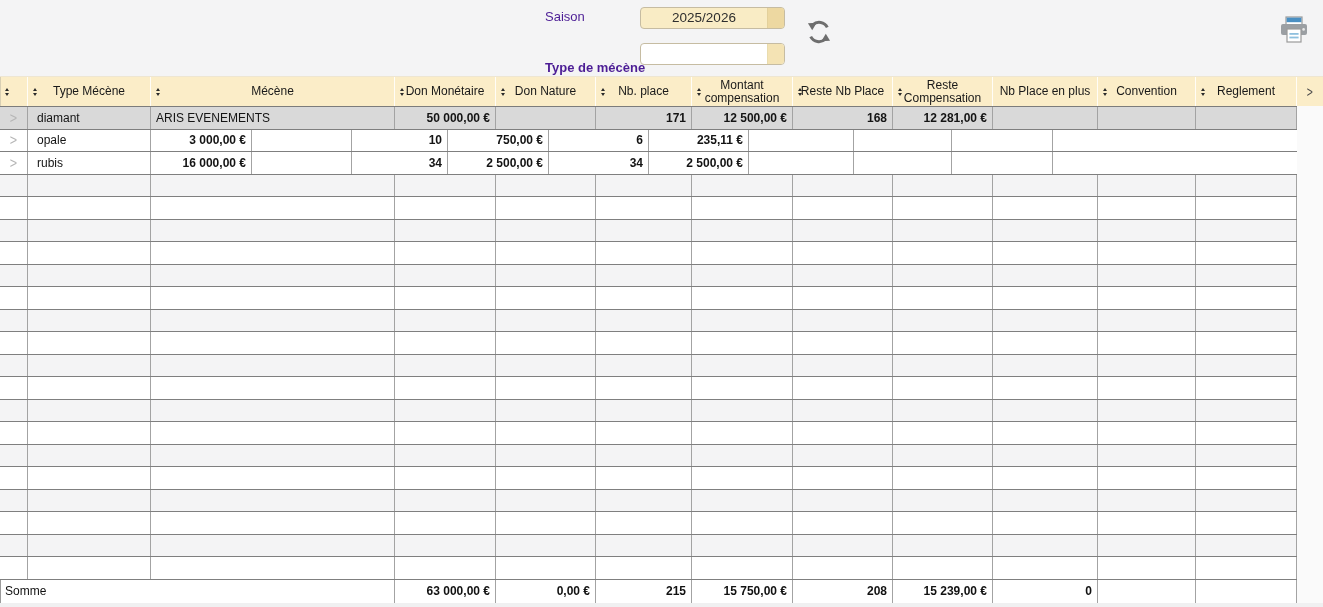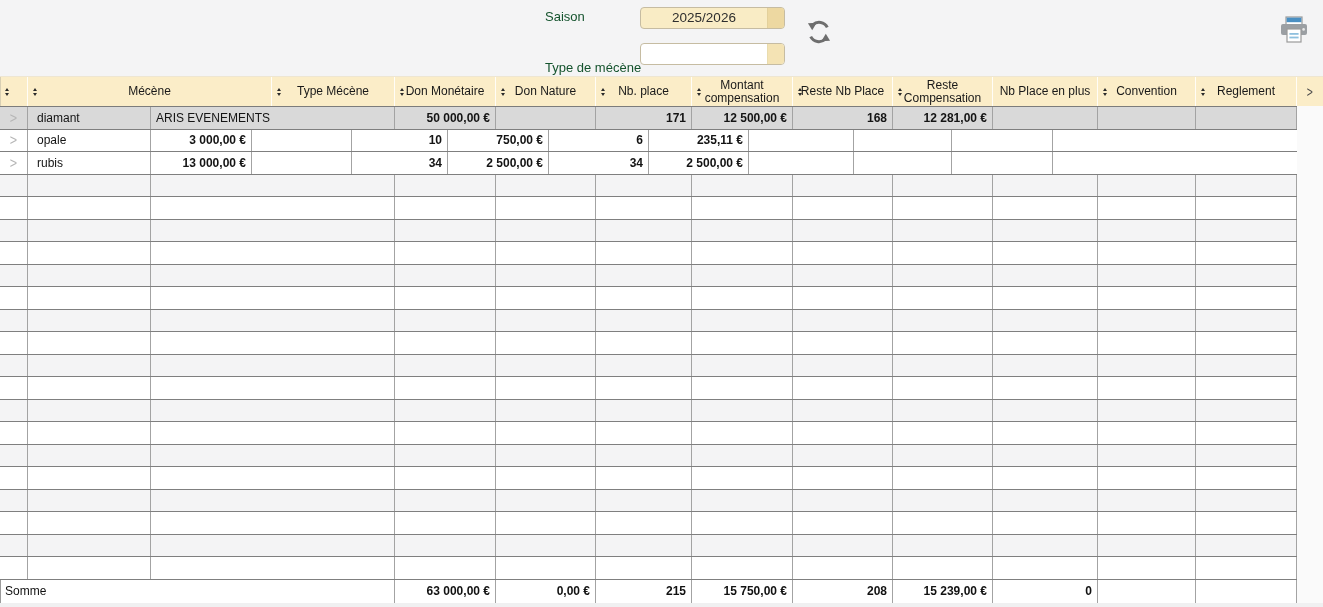--- a/index.html
+++ b/index.html
@@ -1,21 +1,21 @@
 <!DOCTYPE html>
 <html><head>
 <meta charset="utf-8">
 <style>
   html,body{margin:0;padding:0;}
   body{font-family:"Liberation Sans",sans-serif;background:#e9e9e9;}
   #screen{position:relative;width:1323px;height:607px;overflow:hidden;background:#FAFAFA;}
 
   
   #topbar{position:absolute;left:0;top:0;width:1323px;height:76px;background:#F4F4F5;}
-  .tb-label{position:absolute;font-size:13px;color:#14532d;white-space:nowrap;}
+  .tb-label{position:absolute;font-size:13px;color:#4c1d95;white-space:nowrap;}
   .combo{position:absolute;width:143px;height:20px;border:1px solid #c6bca2;border-radius:4px;
          background:#F9ECC5;display:flex;overflow:hidden;box-sizing:content-box;cursor:default;}
   .combo .ctxt{flex:1;text-align:center;font-size:13.5px;line-height:20px;color:#2e2e2e;}
   .combo .cbtn{width:16px;background:#EDD8A1;border-left:1px solid #e3d09b;}
   .combo.white{background:#ffffff;}
   .combo.white .cbtn{background:#F4E3B4;border-left:1px solid #e9dcae;}
   .iconbtn{position:absolute;background:transparent;border:none;padding:0;cursor:pointer;}
 
   
   #grid{position:absolute;left:0;top:76px;width:1323px;}
@@ -55,21 +55,21 @@
 <div id="screen">
 
   <div id="topbar">
     <span class="tb-label" style="left:545px;top:9px;">Saison</span>
 
     <div class="combo" style="left:640px;top:7px;">
       <span class="ctxt">2025/2026</span>
       <span class="cbtn"></span>
     </div>
 
-    <span class="tb-label" style="left:545px;top:60px;">Type de mécène</span>
+    <span class="tb-label" style="left:545px;top:60px;font-weight:bold;">Type de mécène</span>
 
     <div class="combo white" style="left:640px;top:43px;">
       <span class="ctxt"></span>
       <span class="cbtn"></span>
     </div>
 
     <button class="iconbtn" style="left:801px;top:15px;width:36px;height:36px;">
       <span>
         <svg width="34" height="34" viewBox="0 0 32 32">
           <path d="M23.8 11.6 A8.6 8.6 0 0 0 10.2 9.2" fill="none" stroke="#6e6e6e" stroke-width="2.8"></path>
@@ -98,33 +98,33 @@
   <div id="grid">
     <div id="header-band">
       <div id="header-row">
           <div class="hcell" style="width: 28px;">
             <span class="sort-icon">
               <i class="tri-up"></i>
               <i class="tri-down"></i>
             </span>
             <span class="hlabel"></span>
           </div>
+          <div class="hcell" style="width: 123px;">
+            <span class="sort-icon">
+              <i class="tri-up"></i>
+              <i class="tri-down"></i>
+            </span>
+            <span class="hlabel">Type Mécène</span>
+          </div>
           <div class="hcell" style="width: 244px;">
             <span class="sort-icon">
               <i class="tri-up"></i>
               <i class="tri-down"></i>
             </span>
             <span class="hlabel">Mécène</span>
-          </div>
-          <div class="hcell" style="width: 123px;">
-            <span class="sort-icon">
-              <i class="tri-up"></i>
-              <i class="tri-down"></i>
-            </span>
-            <span class="hlabel">Type Mécène</span>
           </div>
           <div class="hcell" style="width: 101px;">
             <span class="sort-icon">
               <i class="tri-up"></i>
               <i class="tri-down"></i>
             </span>
             <span class="hlabel">Don Monétaire</span>
           </div>
           <div class="hcell" style="width: 100px;">
             <span class="sort-icon">
@@ -214,21 +214,21 @@
           <div class="gcell align-right cell-reste_compensation" style="width: 100px;">235,11 €</div>
           <div class="gcell align-right cell-nb_place_en_plus" style="width: 105px;"></div>
           <div class="gcell align-center cell-convention" style="width: 98px;"></div>
           <div class="gcell align-center cell-reglement" style="width: 101px;"></div>
         </div>
         <div class="grow">
           <div class="gcell align-center cell-expander" style="width: 28px;">
             <span class="chev">&gt;</span>
           </div>
           <div class="gcell align-left cell-type_mecene" style="width: 123px;">rubis</div>
-          <div class="gcell align-right cell-don_monetaire" style="width: 101px;">13 000,00 €</div>
+          <div class="gcell align-right cell-don_monetaire" style="width: 101px;">16 000,00 €</div>
           <div class="gcell align-right cell-don_nature" style="width: 100px;"></div>
           <div class="gcell align-right cell-nb_place" style="width: 96px;">34</div>
           <div class="gcell align-right cell-montant_compensation" style="width: 101px;">2 500,00 €</div>
           <div class="gcell align-right cell-reste_nb_place" style="width: 100px;">34</div>
           <div class="gcell align-right cell-reste_compensation" style="width: 100px;">2 500,00 €</div>
           <div class="gcell align-right cell-nb_place_en_plus" style="width: 105px;"></div>
           <div class="gcell align-center cell-convention" style="width: 98px;"></div>
           <div class="gcell align-center cell-reglement" style="width: 101px;"></div>
         </div>
         <div class="grow stripe">

